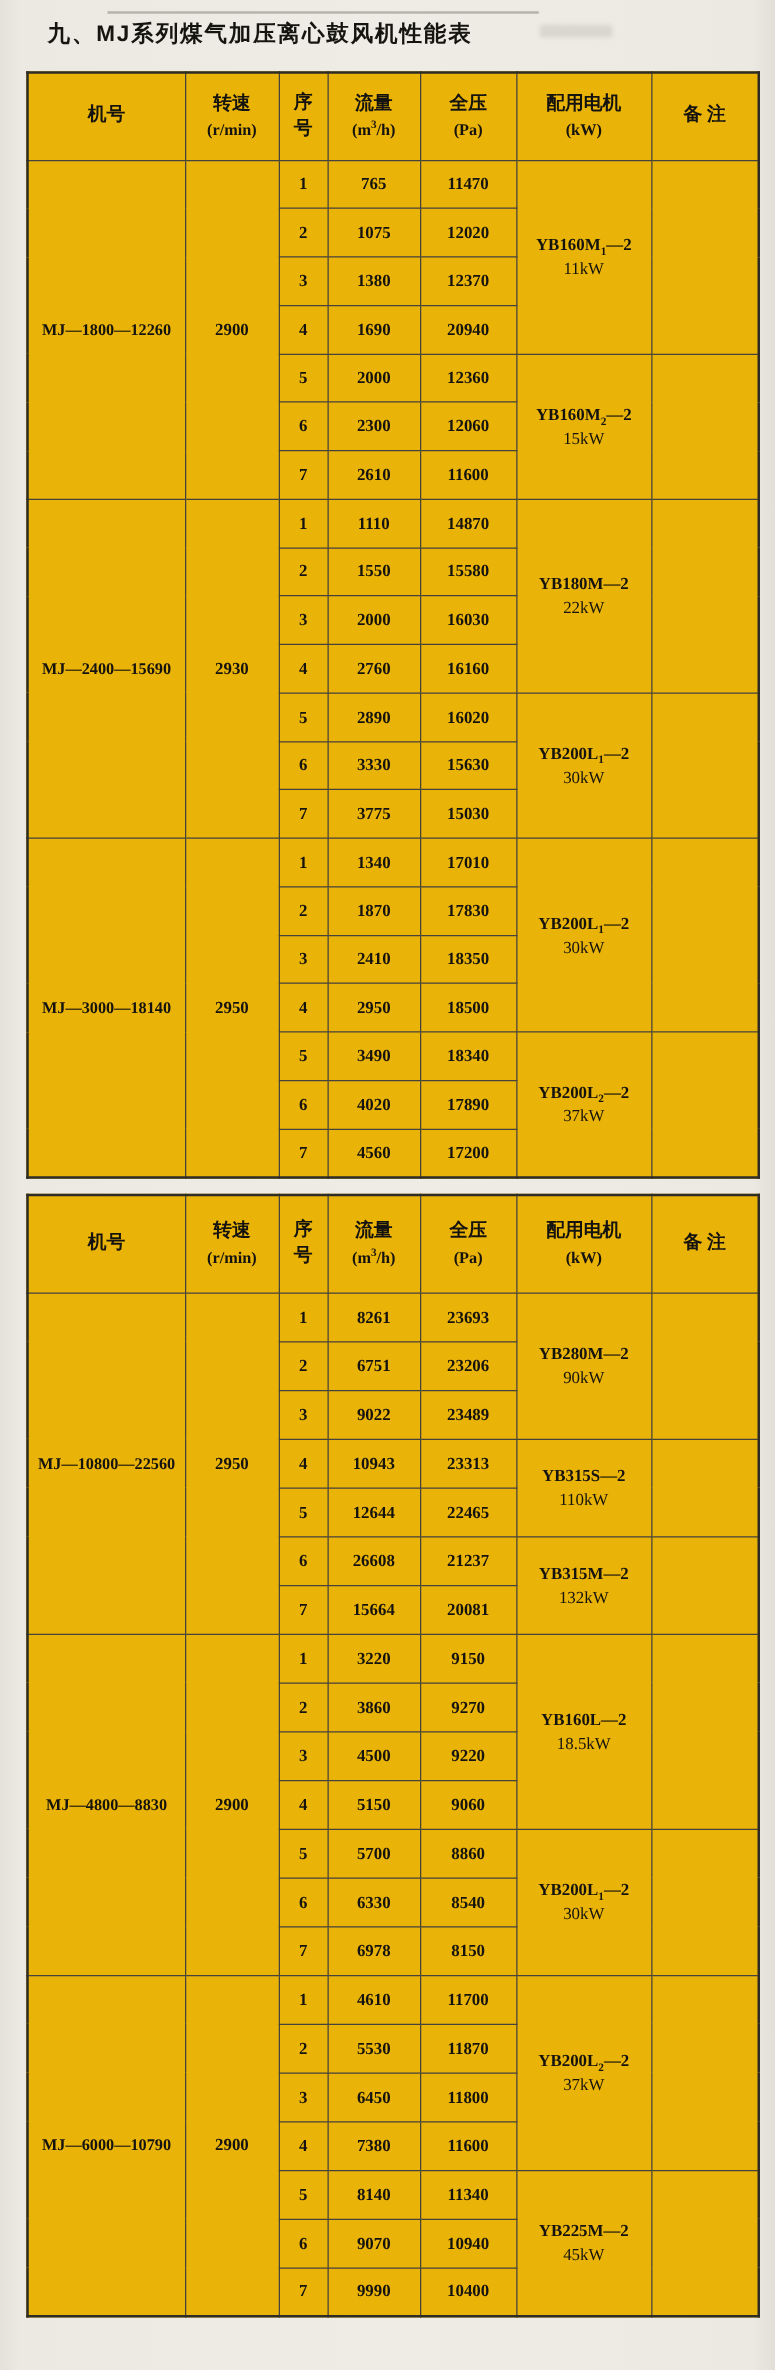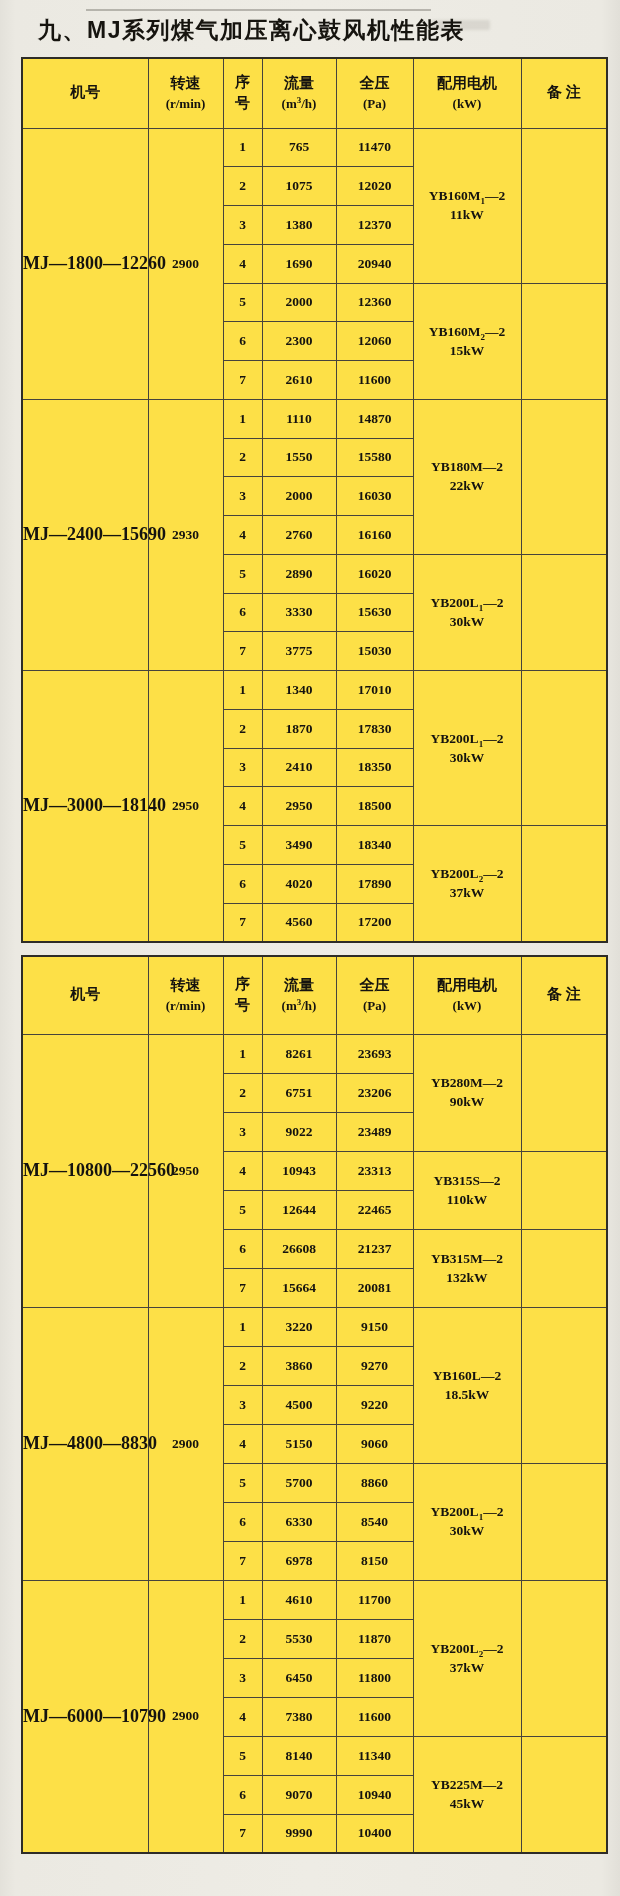--- a/index.html
+++ b/index.html
@@ -4,45 +4,45 @@
 <style>
   html,body{margin:0;padding:0;}
   body{
     width:620px;height:1896px;position:relative;overflow:hidden;
     background:linear-gradient(90deg,#e3e1da 0,#ebe9e2 2.5%,#eeece5 50%,#ebe9e2 97%,#e1dfd8 100%);
     font-family:"Liberation Serif", serif;
   }
   .doc-title{
     position:absolute;left:38px;top:15px;
     font-family:"Liberation Sans", sans-serif;
-    font-weight:bold;font-size:23px;color:#16140f;letter-spacing:1.5px;white-space:nowrap;
+    font-weight:bold;font-size:18px;color:#16140f;letter-spacing:1.5px;white-space:nowrap;
   }
   table.perf{
     position:absolute;left:21px;width:585px;
     border-collapse:collapse;table-layout:fixed;
-    background:#fde047;
+    background:#eab308;
     border:2px solid #2e2c27;
   }
   #table1{top:57px;}
   #table2{top:955px;}
   #table1 thead tr{height:70px;}
   #table1 tbody tr{height:38.76px;}
   #table2 thead tr{height:78px;}
   #table2 tbody tr{height:39px;}
   .perf th,.perf td{
     border:1px solid #46433c;
     text-align:center;vertical-align:middle;padding:0;
     color:#15130f;
   }
   .hd{font-weight:bold;font-size:15px;line-height:1.45;color:#1a1812;}
   .hd .unit{font-size:13px;letter-spacing:0;}
   .num{font-weight:bold;font-size:13.5px;}
-  .model{font-weight:bold;font-size:18px;letter-spacing:0;white-space:nowrap;}
+  .model{font-weight:bold;font-size:13px;letter-spacing:0;white-space:nowrap;}
   .motor-name{font-weight:bold;font-size:13.5px;white-space:nowrap;}
-  .motor-power{font-weight:bold;font-size:13.5px;margin-top:3px;}
+  .motor-power{font-weight:normal;font-size:13.5px;margin-top:3px;}
   sub{font-size:9px;line-height:0;}
   sup{font-size:9px;line-height:0;}
   .ghost{position:absolute;background:rgba(118,114,104,0.16);filter:blur(1.6px);border-radius:2px;pointer-events:none;}
   .scanline{position:absolute;left:86px;top:9px;width:345px;height:2px;background:rgba(95,92,84,0.38);filter:blur(0.6px);}
 </style>
 </head>
 <body>
 
 <div class="scanline"></div>
 <div class="ghost" style="left:432px;top:20px;width:58px;height:10px;"></div>

